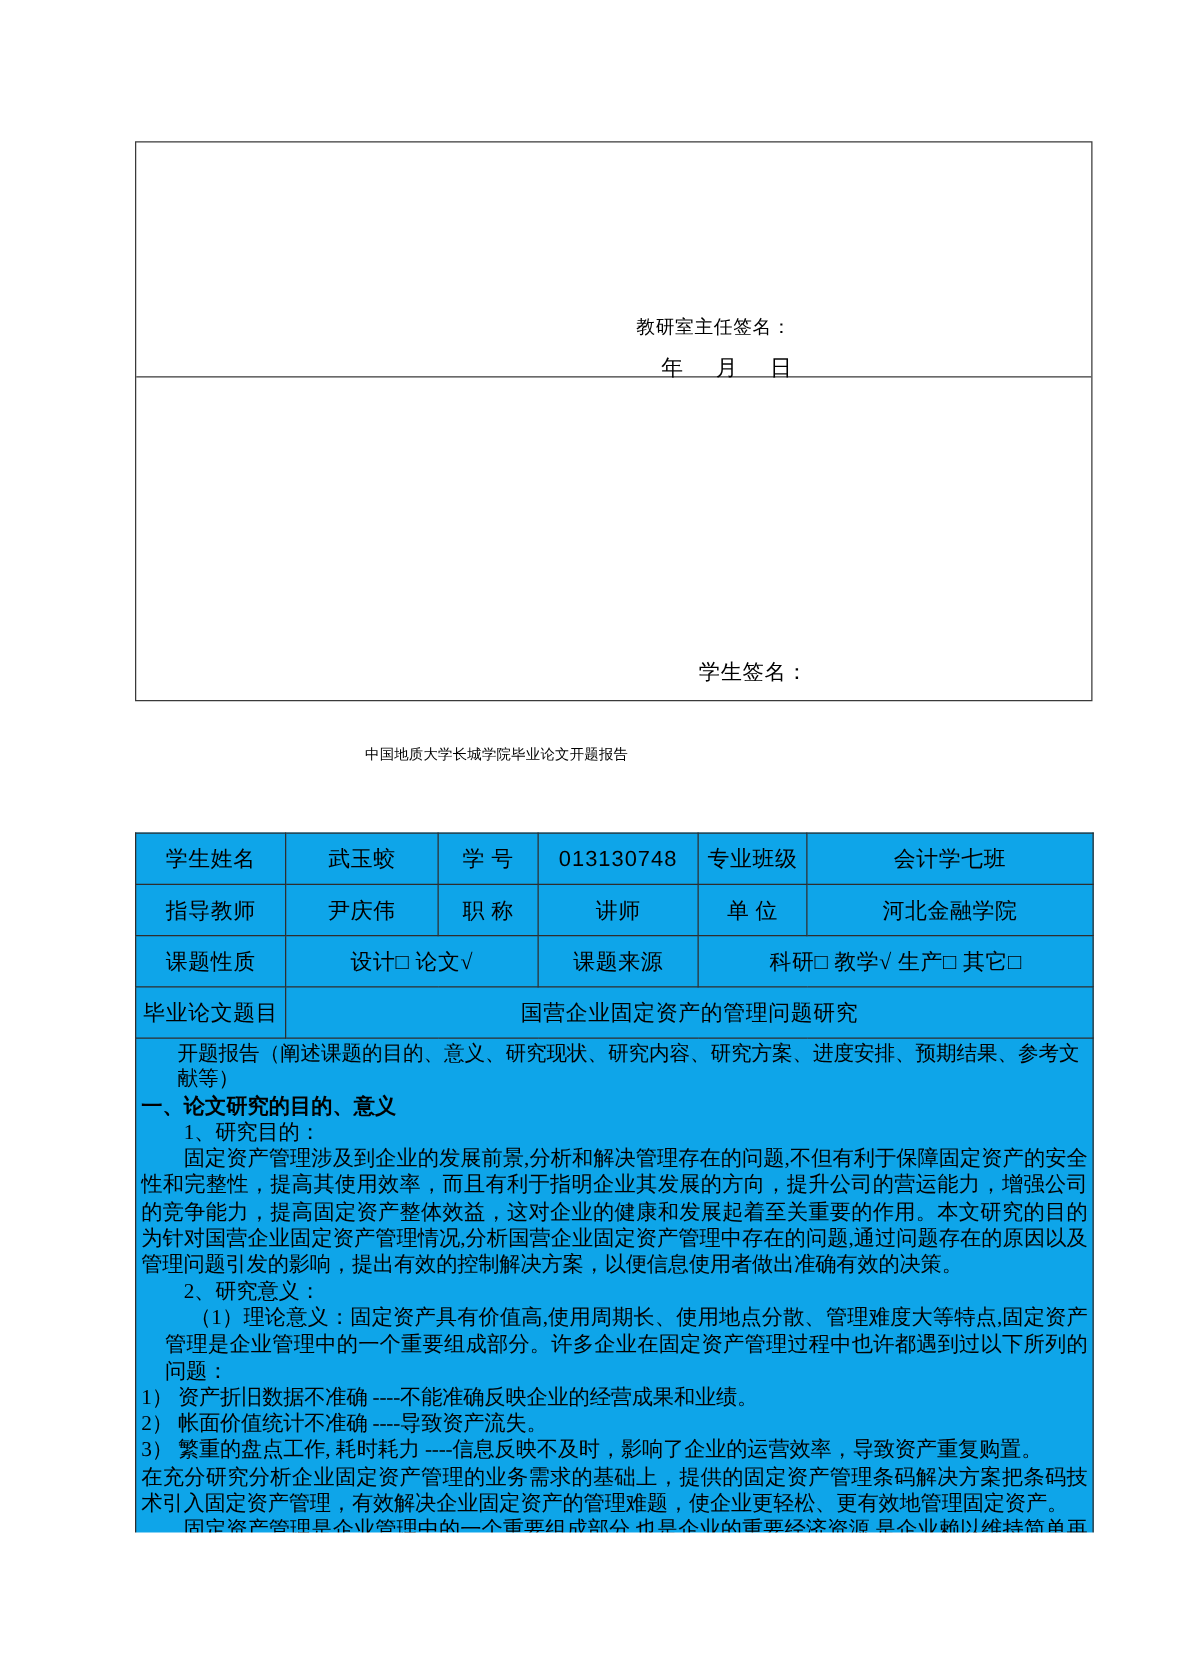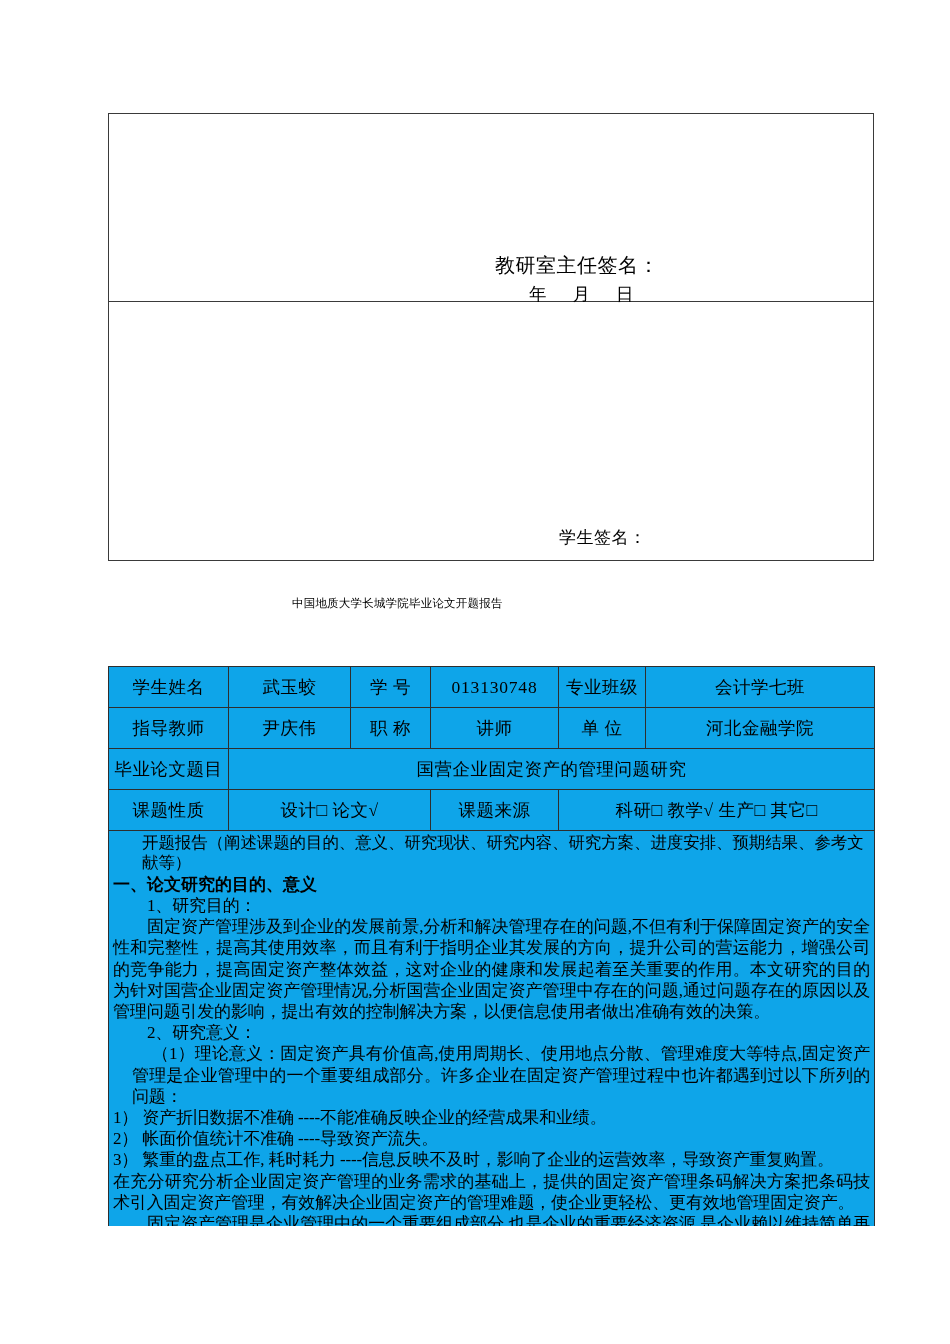--- a/index.html
+++ b/index.html
@@ -32,23 +32,23 @@
     border-bottom: 1px solid #3a3a3a;
     box-sizing: border-box;
   }
   .sig-block-2 {
     height: 258px;
     position: relative;
     box-sizing: border-box;
   }
   .sig-line-teacher {
     position: absolute;
-    left: 386px;
+    left: 400px;
     top: 138px;
-    font-size: 20px;
+    font-size: 15px;
     letter-spacing: 0.5px;
     white-space: nowrap;
   }
   .sig-date-teacher {
     position: absolute;
     left: 420px;
     top: 168px;
     font-size: 17.5px;
     white-space: nowrap;
   }
@@ -89,21 +89,21 @@
     border: 1px solid #2e2e2e;
     text-align: center;
     vertical-align: middle;
     font-size: 17.5px;
     height: 40px;
     padding: 0 2px;
     white-space: nowrap;
     letter-spacing: 0.5px;
   }
   .form-table td.num {
-    font-family: Liberation Serif, serif;
+    font-family: Liberation Sans, sans-serif;
     letter-spacing: 0.8px;
   }
   .wide-sp { letter-spacing: 6px; padding-left: 3px; }
 
   
   .report-head-cell {
     border: 1px solid #2e2e2e;
     border-top: none;
     text-align: left !important;
     vertical-align: top !important;
@@ -181,28 +181,28 @@
     </tr>
     <tr>
       <td>指导教师</td>
       <td>尹庆伟</td>
       <td class="wide-sp">职 称</td>
       <td>讲师</td>
       <td class="wide-sp">单 位</td>
       <td>河北金融学院</td>
     </tr>
     <tr>
-      <td>毕业论文题目</td>
-      <td colspan="5">国营企业固定资产的管理问题研究</td>
-    </tr>
-    <tr>
       <td>课题性质</td>
       <td colspan="2">设计□  论文√</td>
       <td>课题来源</td>
       <td colspan="2">科研□  教学√ 生产□ 其它□</td>
+    </tr>
+    <tr>
+      <td>毕业论文题目</td>
+      <td colspan="5">国营企业固定资产的管理问题研究</td>
     </tr>
     <tr>
       <td colspan="6" class="report-head-cell">
         <div class="rpt-bold">开题报告（阐述课题的目的、意义、研究现状、研究内容、研究方案、进度安排、预期结果、参考文献等）</div>
         <div class="rpt-h1">一、论文研究的目的、意义</div>
         <div class="rpt-p ind2">1、研究目的：</div>
         <div class="rpt-p ind2">固定资产管理涉及到企业的发展前景,分析和解决管理存在的问题,不但有利于保障固定资产的安全性和完整性，提高其使用效率，而且有利于指明企业其发展的方向，提升公司的营运能力，增强公司的竞争能力，提高固定资产整体效益，这对企业的健康和发展起着至关重要的作用。本文研究的目的为针对国营企业固定资产管理情况,分析国营企业固定资产管理中存在的问题,通过问题存在的原因以及管理问题引发的影响，提出有效的控制解决方案，以便信息使用者做出准确有效的决策。</div>
         <div class="rpt-p ind2">2、研究意义：</div>
         <div class="rpt-p ind1">（1）理论意义：固定资产具有价值高,使用周期长、使用地点分散、管理难度大等特点,固定资产管理是企业管理中的一个重要组成部分。许多企业在固定资产管理过程中也许都遇到过以下所列的问题：</div>
         <div class="rpt-p">1） 资产折旧数据不准确 ----不能准确反映企业的经营成果和业绩。</div>

